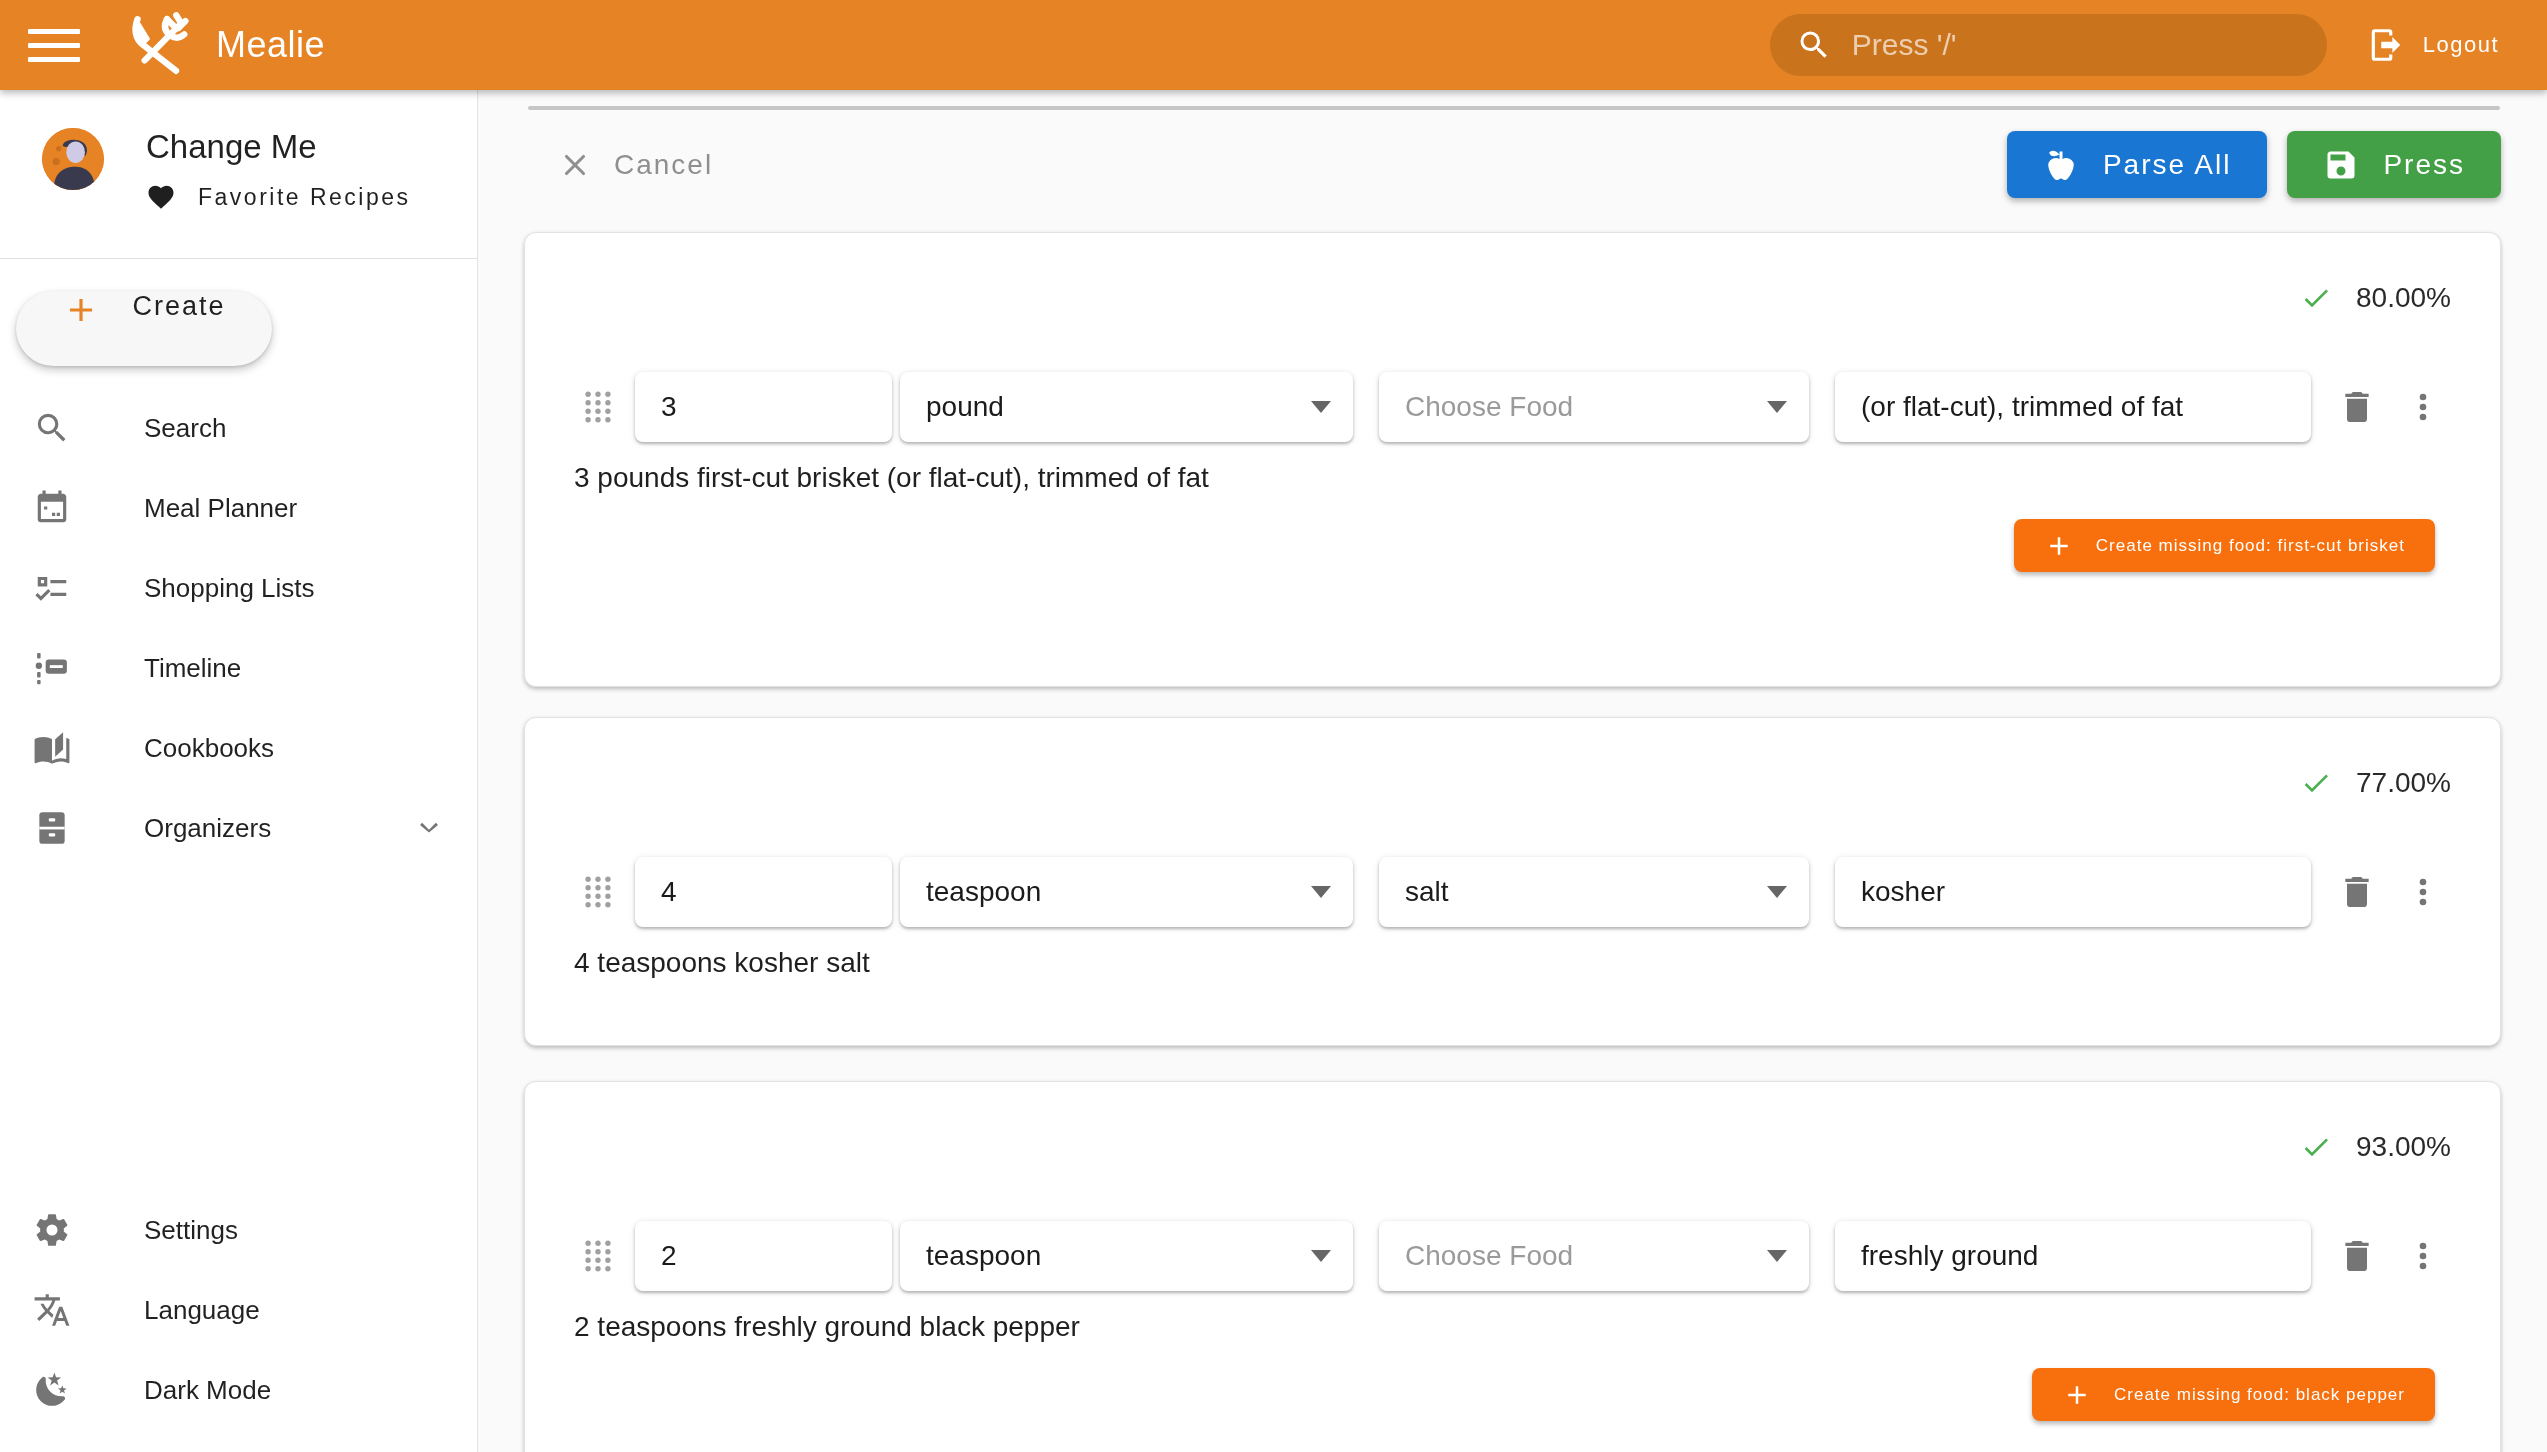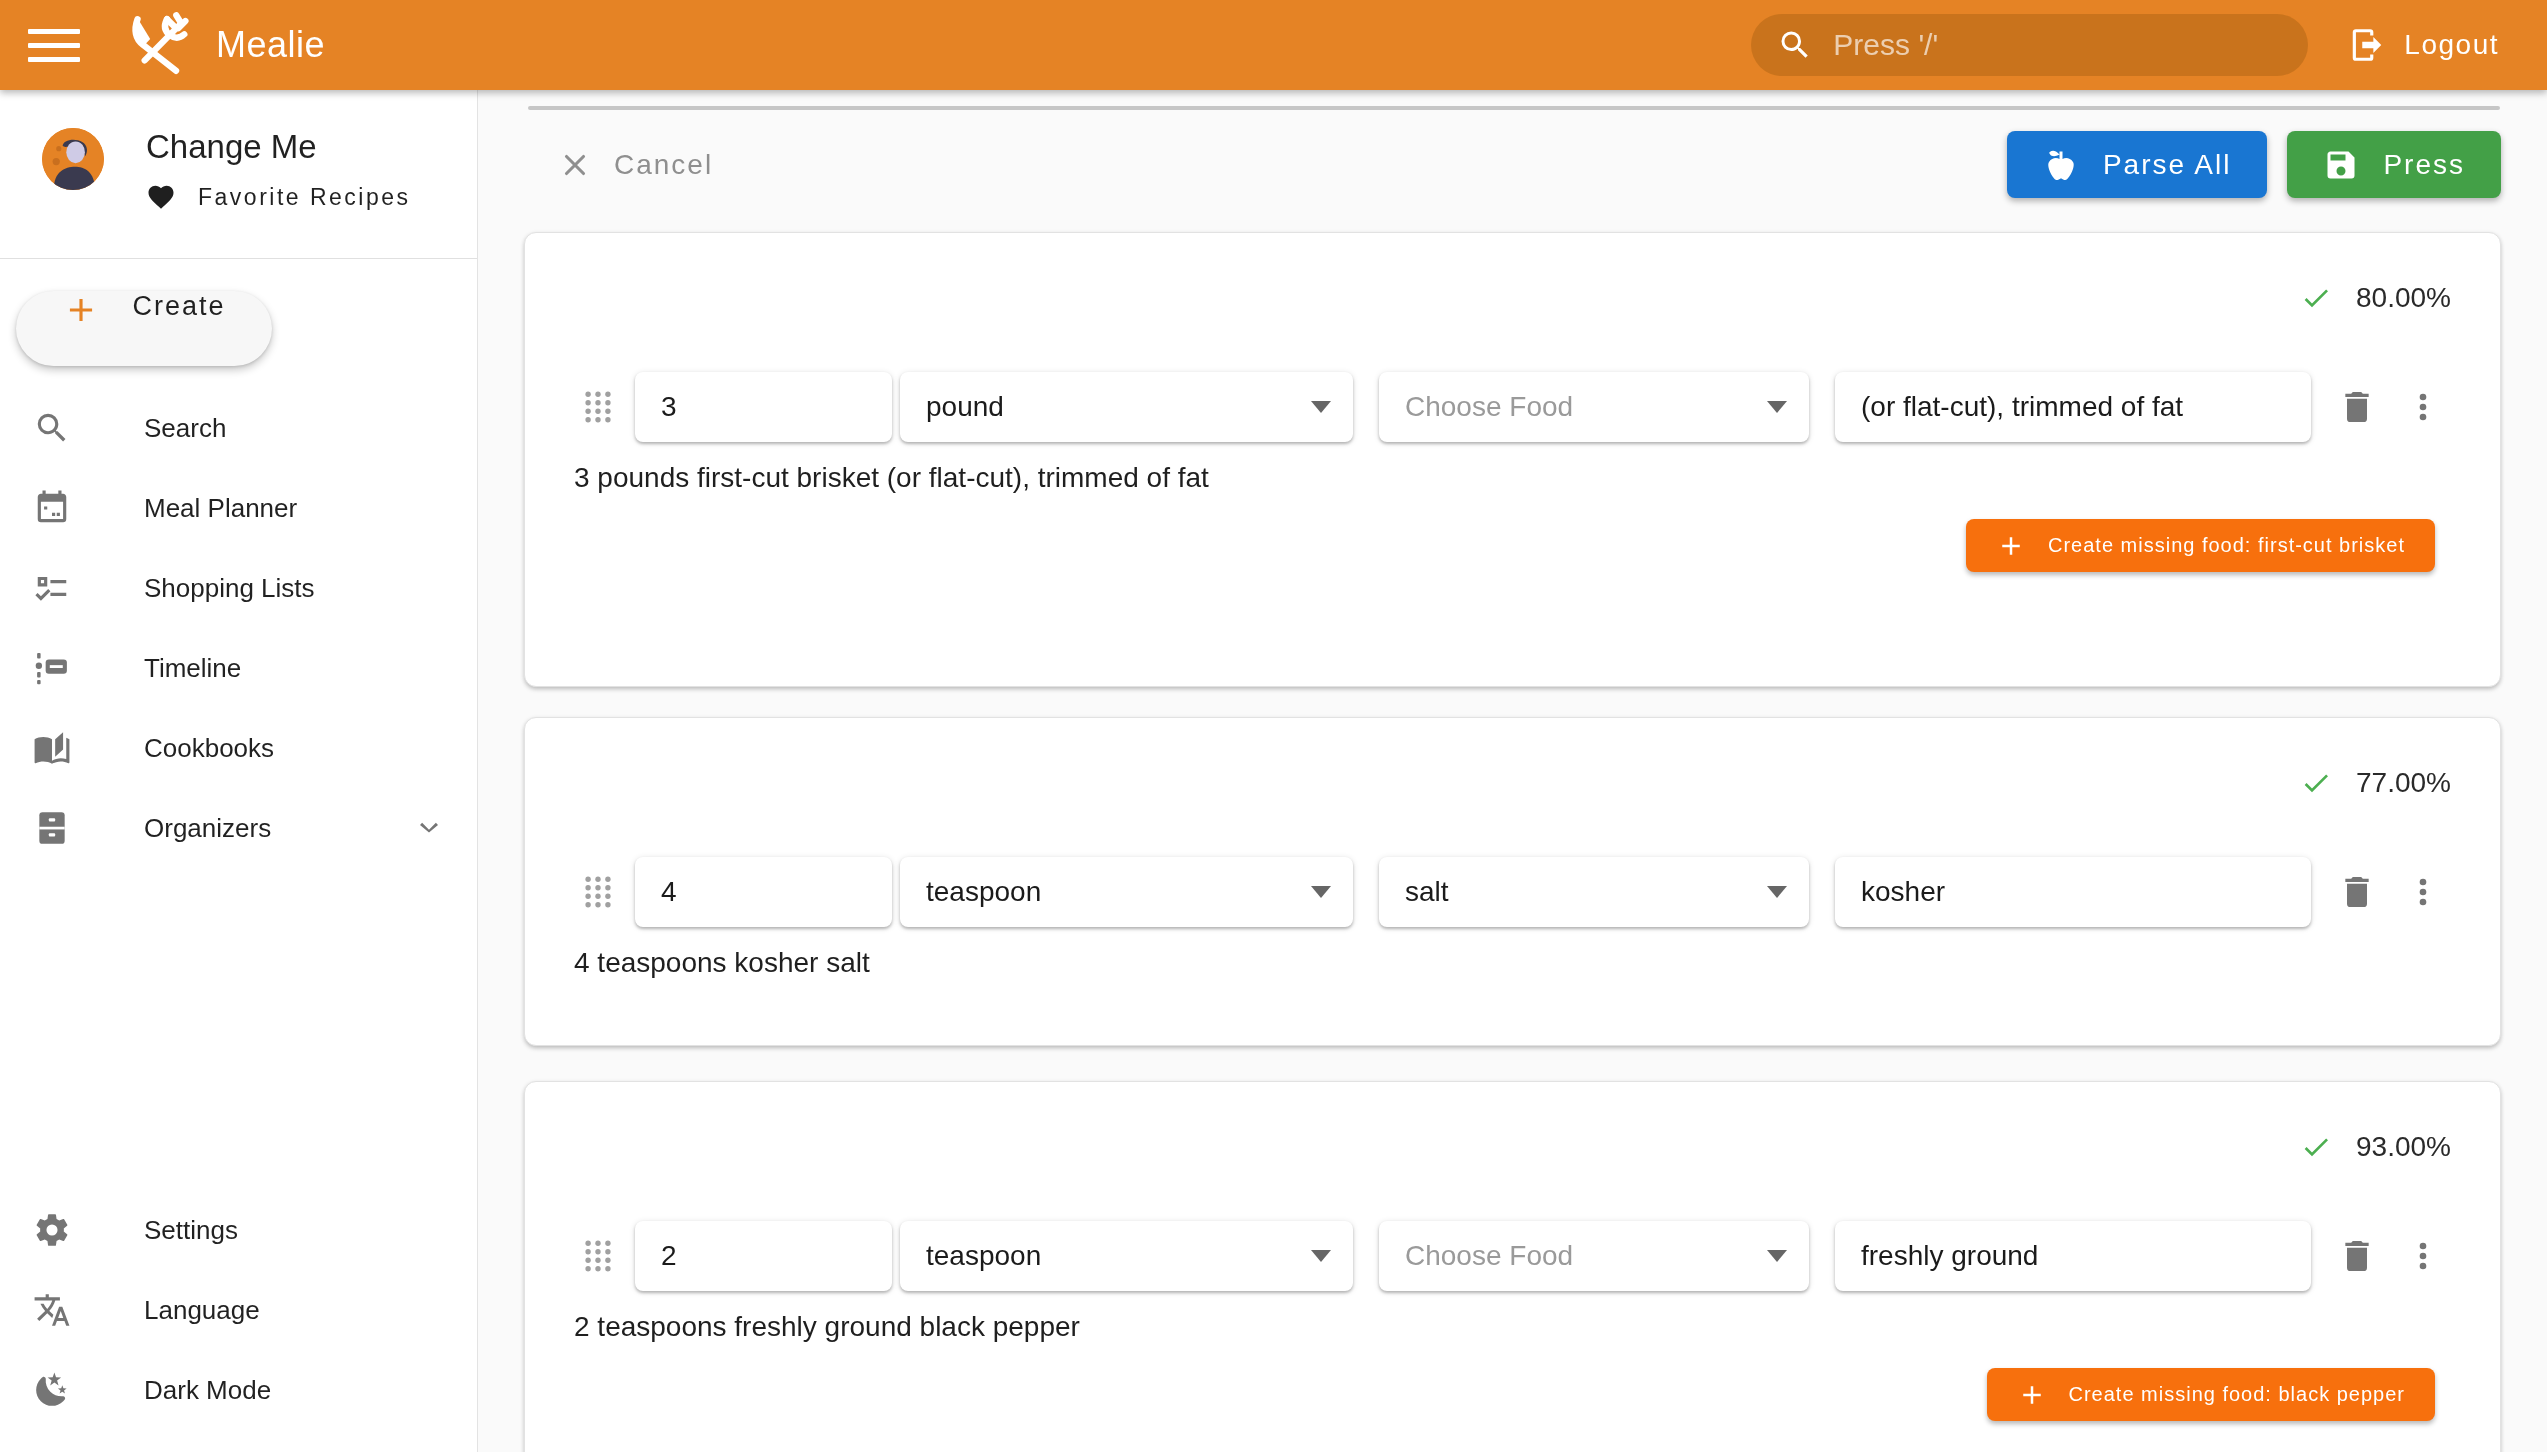--- a/index.html
+++ b/index.html
@@ -14,21 +14,21 @@
                gap:9px; cursor:pointer; }
   .hamburger span { display:block; width:52px; height:5px; background:#fff; border-radius:1px; }
   .logo { margin-left:38px; display:flex; align-items:center; }
   .app-title { color:#fff; font-size:36px; font-weight:500; margin-left:24px; letter-spacing:0.5px; }
   .bar-spacer { flex:1; }
   .searchbox { width:557px; height:62px; background:#c9731c; border-radius:31px; display:flex;
                align-items:center; padding:0 26px; cursor:text; }
   .searchbox input { flex:1; margin-left:20px; background:transparent; border:none; outline:none;
                      font-size:30px; color:#fff; }
   .searchbox input::placeholder { color:rgba(255,255,255,.65); }
-  .logout-btn { display:flex; align-items:center; gap:18px; color:#fff; font-size:28px; font-weight:500;
+  .logout-btn { display:flex; align-items:center; gap:18px; color:#fff; font-size:22px; font-weight:500;
                 letter-spacing:1.5px; margin:0 20px 0 40px; cursor:pointer; }
 
   
   .sidebar { position:absolute; top:90px; left:0; width:478px; height:1363px; background:#fff;
              border-right:1px solid #e3e3e3; z-index:10; }
   .user-block { display:flex; align-items:flex-start; padding:38px 0 0 42px; }
   .avatar { width:62px; height:62px; border-radius:50%; overflow:hidden; background:#E58325; flex:0 0 auto; }
   .user-text { margin-left:42px; }
   .user-name { font-size:33px; color:rgba(0,0,0,.87); }
   .user-fav { margin-top:16px; display:flex; align-items:center; gap:22px; font-size:23px;
@@ -79,21 +79,21 @@
   .f-unit   { width:453px; margin-left:8px;  cursor:pointer; }
   .f-food   { width:430px; margin-left:26px; cursor:pointer; }
   .f-note   { width:476px; margin-left:26px; }
   .sel-text { flex:1; white-space:nowrap; overflow:hidden; }
   .sel-text.placeholder { color:#9a9a9a; }
   .caret { width:0; height:0; border-left:10px solid transparent; border-right:10px solid transparent;
            border-top:12px solid #666; flex:0 0 auto; }
   .icon-btn { margin-left:26px; cursor:pointer; display:flex; align-items:center; }
   .caption { margin:20px 0 0 49px; font-size:28px; color:#1f1f1f; }
   .create-row { display:flex; justify-content:flex-end; margin:25px 65px 0 0; }
-  .create-missing { height:53px; background:#F7700D; color:#fff; border-radius:8px; font-size:20px;
+  .create-missing { height:53px; background:#F7700D; color:#fff; border-radius:8px; font-size:17px;
                     font-weight:500; letter-spacing:1px; display:flex; align-items:center; gap:22px;
                     padding:0 30px; cursor:pointer; box-shadow:0 3px 5px rgba(0,0,0,.28); }
 </style>
 </head>
 <body>
 
 <header class="appbar">
   <button class="hamburger" aria-label="menu">
     <span></span>
       <span></span>

